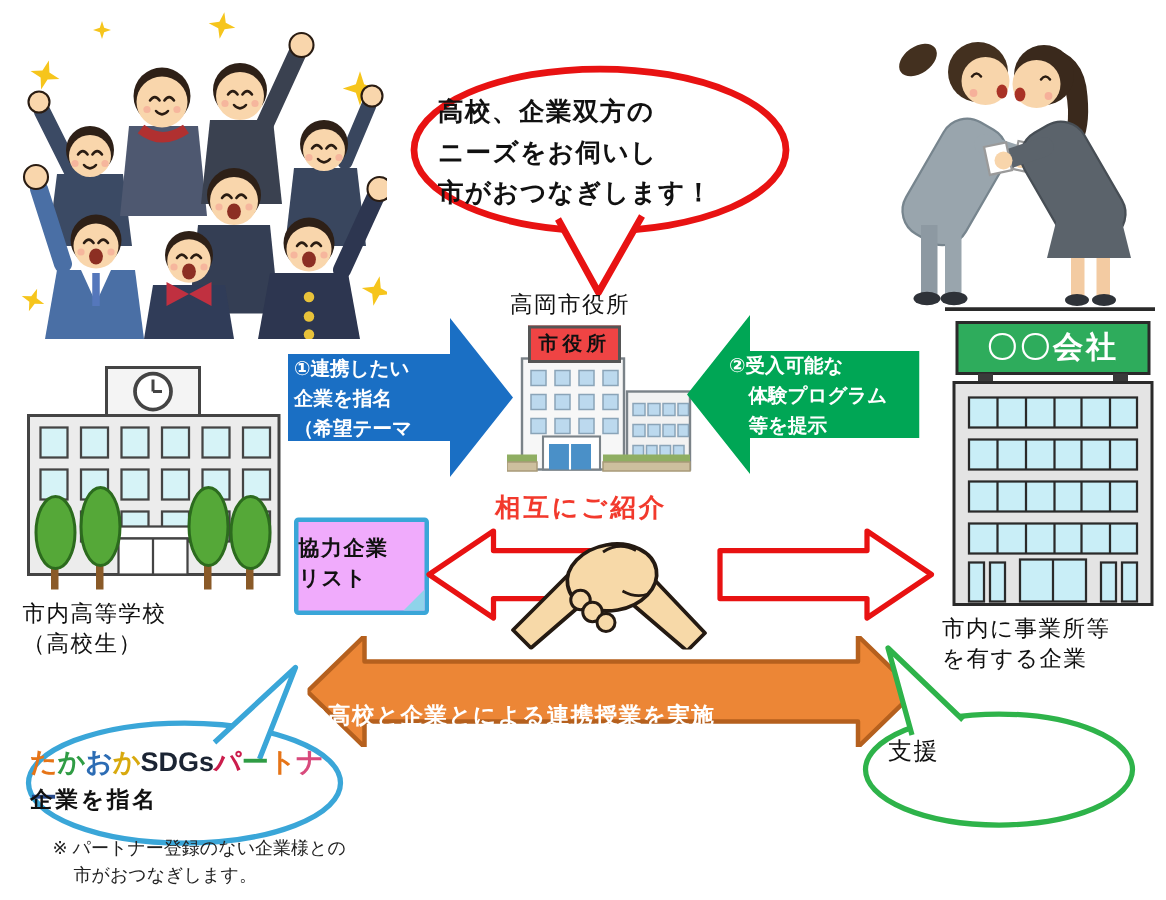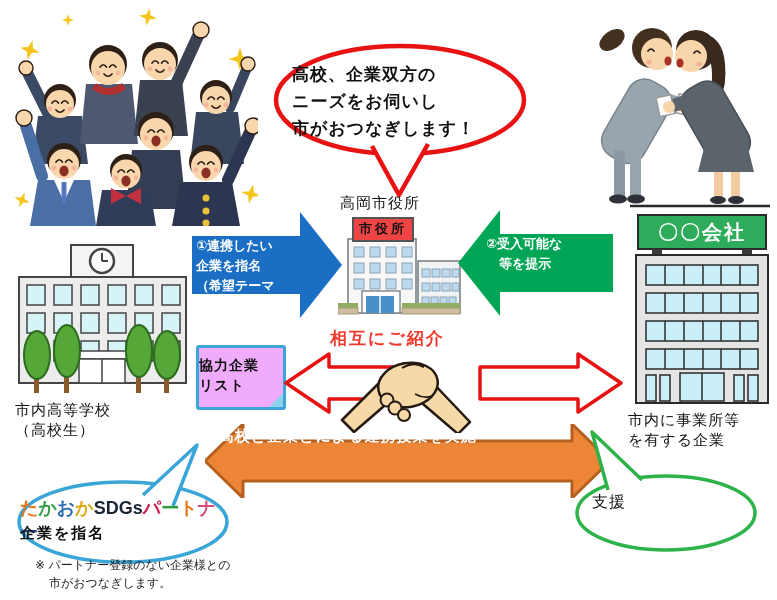--- a/index.html
+++ b/index.html
@@ -234,20 +234,21 @@
     <span class="line">①連携したい</span>
     <span class="line">企業を指名</span>
     <span class="line">（希望テーマも）</span>
   </div>
 
   <svg class="abs" style="left:458px;top:210px;" width="155" height="106" viewBox="0 0 155 106">
     <polygon points="42,0 0,53 42,106 42,82 155,82 155,24 42,24" fill="#00a655"></polygon>
   </svg>
   <div class="abs arrow-text" style="left:486px;top:234px;width:126px;">
     <span class="line">②受入可能な</span>
+    <span class="line ind">体験プログラム</span>
     <span class="line ind">等を提示</span>
   </div>
 
   <svg class="abs" style="left:15px;top:243px;" width="175" height="155" viewBox="0 0 175 155">
     <rect x="56" y="2" width="62" height="32" fill="#f4f4f4" stroke="#444" stroke-width="2"></rect>
     <circle cx="87" cy="18" r="12" fill="#fff" stroke="#444" stroke-width="2.5"></circle>
     <line x1="87" y1="18" x2="87" y2="10" stroke="#444" stroke-width="2"></line>
     <line x1="87" y1="18" x2="93" y2="18" stroke="#444" stroke-width="2"></line>
     <rect x="4" y="34" width="167" height="106" fill="#ececec" stroke="#444" stroke-width="2"></rect>
     <g fill="#d6f3f7" stroke="#444" stroke-width="1.5">
@@ -357,21 +358,21 @@
     <circle cx="47" cy="62" r="6.5" fill="#f7d9a8" stroke="#241a12" stroke-width="2"></circle>
     <circle cx="55" cy="70" r="6.5" fill="#f7d9a8" stroke="#241a12" stroke-width="2"></circle>
     <circle cx="64" cy="77" r="6" fill="#f7d9a8" stroke="#241a12" stroke-width="2"></circle>
     <path d="M62,30 q11,-7 22,-1" fill="none" stroke="#241a12" stroke-width="2"></path>
     <path d="M75,56 q9,5 17,2" fill="none" stroke="#241a12" stroke-width="1.8"></path>
   </svg>
 
   <svg class="abs" style="left:205px;top:424px;" width="405" height="74" viewBox="0 0 405 74">
     <polygon points="38,0 0,37 38,74 38,57 367,57 367,74 405,37 367,0 367,17 38,17" fill="#ec8636" stroke="#b5601e" stroke-width="3" stroke-linejoin="round"></polygon>
   </svg>
-  <div class="abs ctr orange-label" style="left:205px;top:427px;width:405px;">③高校と企業とによる連携授業を実施</div>
+  <div class="abs ctr orange-label" style="left:205px;top:468px;width:405px;">③高校と企業とによる連携授業を実施</div>
 
   <svg class="abs" style="left:15px;top:440px;" width="225" height="128" viewBox="0 0 225 128">
     <ellipse cx="108" cy="82" rx="104" ry="40" fill="#fff" stroke="#3aa6d8" stroke-width="3.5"></ellipse>
     <path d="M128,55 L182,5 L158,66" fill="#fff" stroke="#3aa6d8" stroke-width="3.5" stroke-linejoin="round"></path>
   </svg>
   <div class="abs ctr sdgs-chars" style="left:20px;top:496px;width:210px;"><span style="color: rgb(230, 116, 23);">た</span><span style="color: rgb(47, 156, 68);">か</span><span style="color: rgb(44, 108, 180);">お</span><span style="color: rgb(216, 169, 14);">か</span><span style="color: rgb(27, 36, 51);">S</span><span style="color: rgb(27, 36, 51);">D</span><span style="color: rgb(27, 36, 51);">G</span><span style="color: rgb(27, 36, 51);">s</span><span style="color: rgb(203, 29, 76);">パ</span><span style="color: rgb(47, 156, 68);">ー</span><span style="color: rgb(230, 116, 23);">ト</span><span style="color: rgb(216, 74, 124);">ナ</span><span style="color: rgb(39, 74, 140);">ー</span></div>
   <div class="abs ctr sdgs-sub" style="left:20px;top:524px;width:210px;">企業を指名</div>
 
   <div class="abs note-text" style="left:35px;top:556px;width:240px;">
     <span class="line">※ パートナー登録のない企業様との</span>

